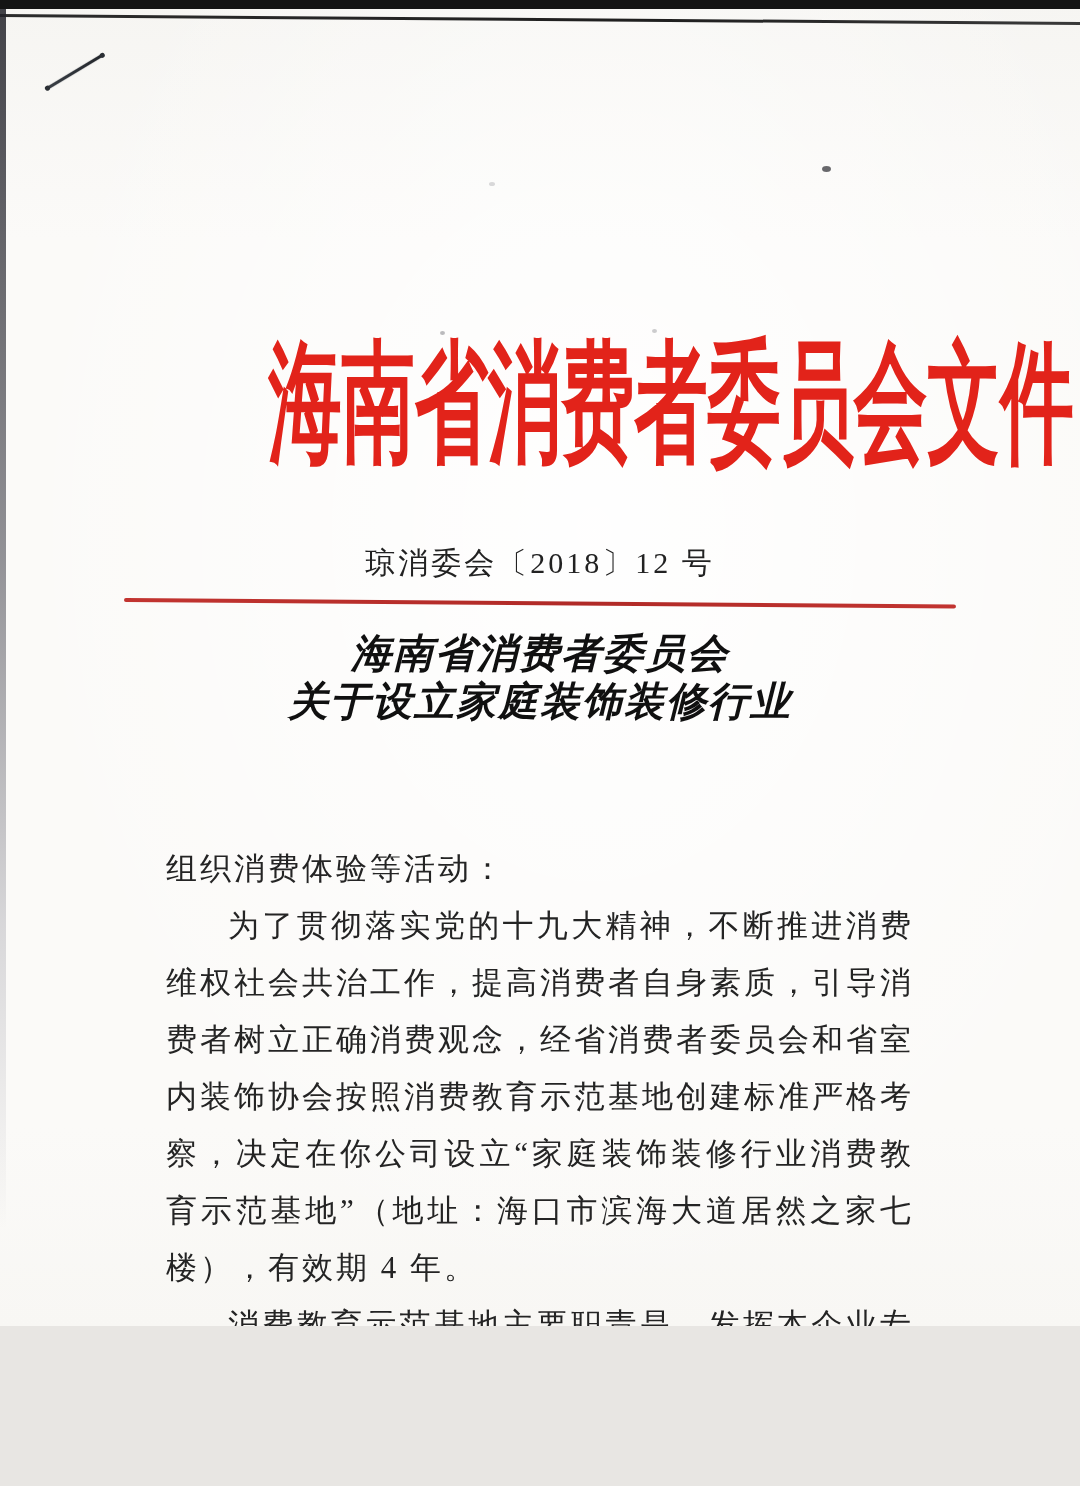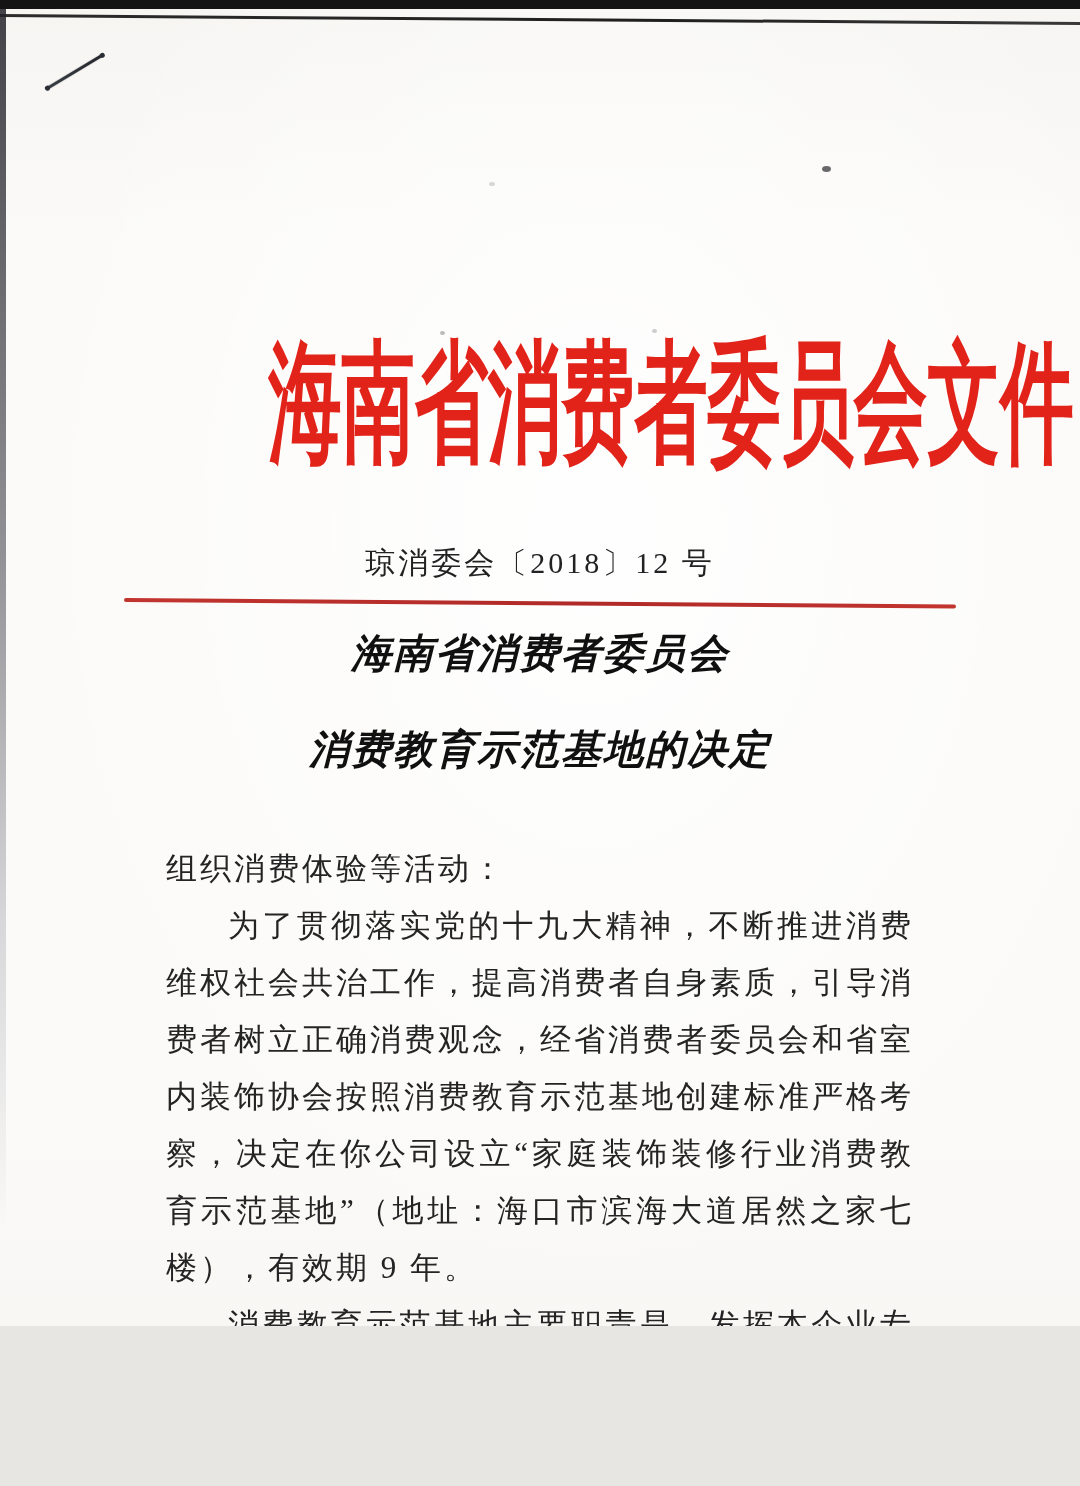--- a/index.html
+++ b/index.html
@@ -174,25 +174,24 @@
   <div class="org-banner">
     <span class="stretch" style="color: rgb(226, 35, 26);">海南省消费者委员会文件</span>
   </div>
 
   <div class="doc-number">琼消委会〔2018〕12 号</div>
 
   <div class="red-divider" style="background: linear-gradient(to right, rgb(194, 52, 48), rgb(176, 42, 39) 55%, rgb(194, 52, 48));"></div>
 
   <h1 class="document-title">
     <span>海南省消费者委员会</span><br>
-    <br>
-    <span>消费教育示范基地的决定</span>
+    <span>关于设立家庭装饰装修行业</span><br>
   </h1>
 
   <div class="doc-body">
     <p class="salutation">组织消费体验等活动：</p>
-    <p class="para">为了贯彻落实党的十九大精神，不断推进消费维权社会共治工作，提高消费者自身素质，引导消费者树立正确消费观念，经省消费者委员会和省室内装饰协会按照消费教育示范基地创建标准严格考察，决定在你公司设立“家庭装饰装修行业消费教育示范基地”（地址：海口市滨海大道居然之家七楼），有效期 9 年。</p>
+    <p class="para">为了贯彻落实党的十九大精神，不断推进消费维权社会共治工作，提高消费者自身素质，引导消费者树立正确消费观念，经省消费者委员会和省室内装饰协会按照消费教育示范基地创建标准严格考察，决定在你公司设立“家庭装饰装修行业消费教育示范基地”（地址：海口市滨海大道居然之家七楼），有效期 4 年。</p>
     <p class="para">消费教育示范基地主要职责是，发挥本企业专业消费知识优势，通过举办消费知识讲座、提供消费信息咨询、介绍商品和服务真伪辨别、组织消费体验等活动，向消费者传播</p>
   </div>
 
   <div class="page-number">1</div>
 
 </div>
 
 </body></html>

